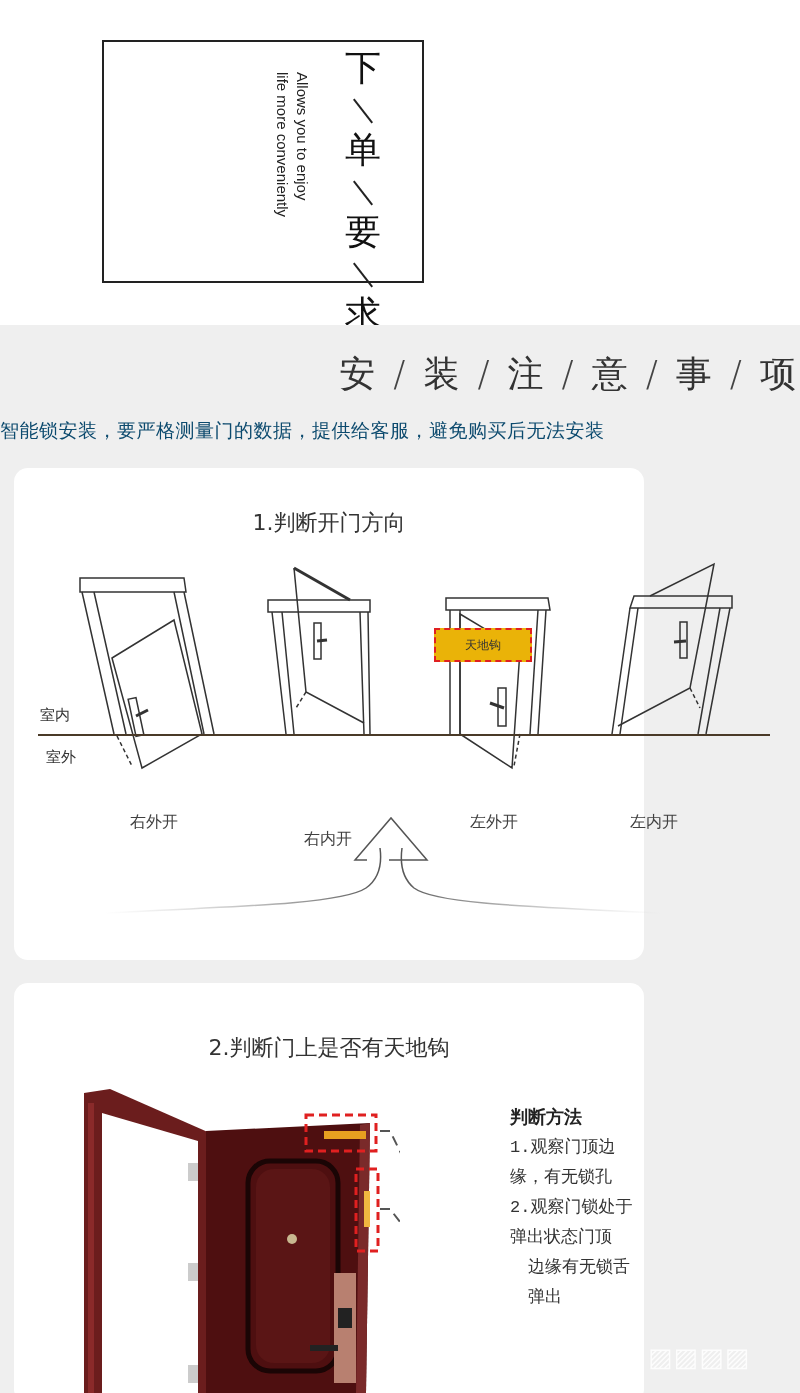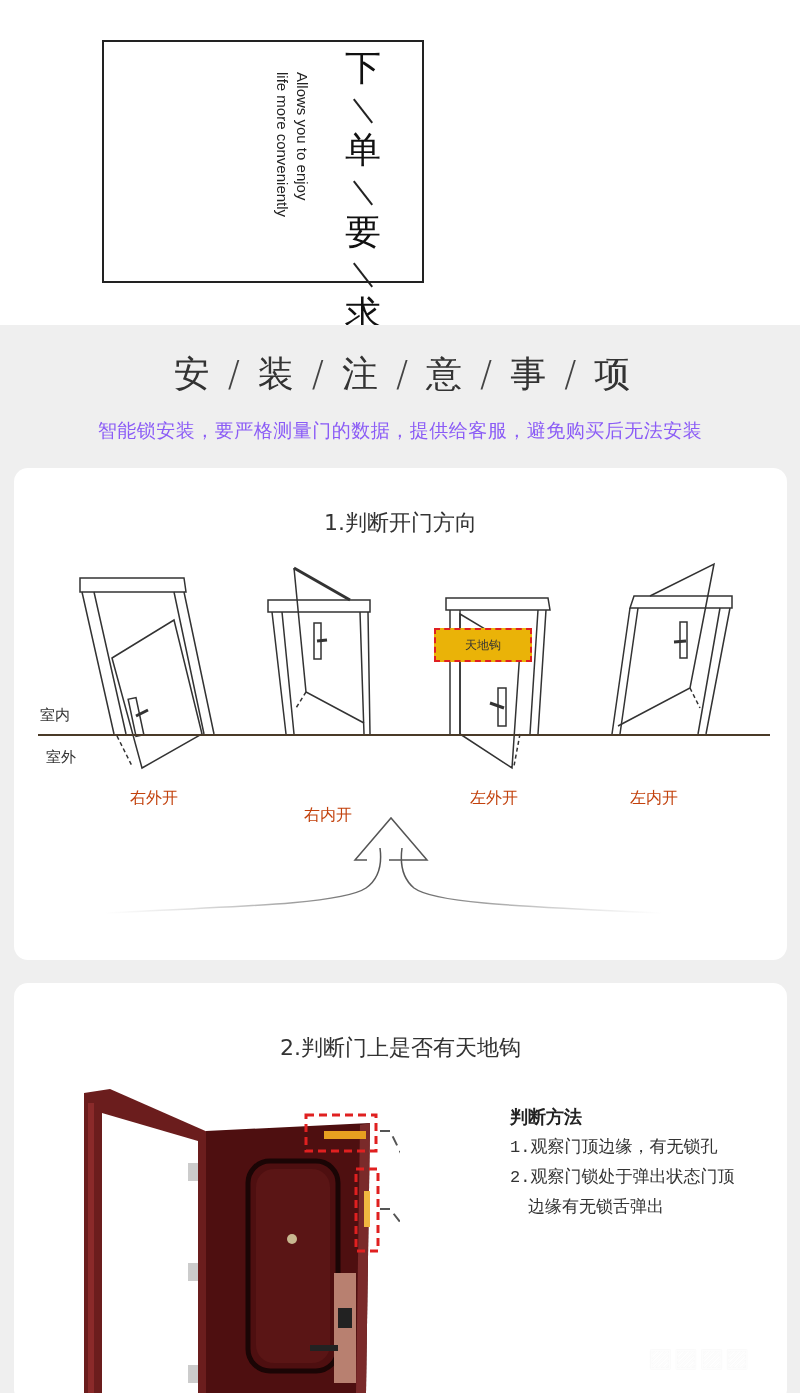--- a/index.html
+++ b/index.html
@@ -6,32 +6,32 @@
   body { width: 800px; height: 1393px; background: #ffffff; font-family: "DejaVu Sans", "Liberation Sans", sans-serif; overflow: hidden; position: relative; color: #333; }
 
   .top { position: absolute; left: 0; top: 0; width: 800px; height: 325px; background: #fff; }
   .order-box { position: absolute; left: 102px; top: 40px; width: 322px; height: 243px; border: 2px solid #222; background: #fff; }
   .order-title { position: absolute; left: 236px; top: 8px; width: 46px; display: flex; flex-direction: column; align-items: center; font-size: 36px; color: #111; line-height: 1; font-weight: 300; }
   .order-title .ch { height: 40px; }
   .order-title .sl { height: 30px; display:block; width: 2px; background: #222; transform: rotate(-38deg); margin: 6px 0; }
   .order-en { position: absolute; left: 168px; top: 30px; writing-mode: vertical-rl; font-size: 15px; color: #222; line-height: 20px; font-family: "Liberation Sans", sans-serif; }
 
   .gray { position: absolute; left: 0; top: 325px; width: 800px; height: 1068px; background: #efefef; }
-  .heading { position: absolute; left: 0; top: 350px; width: 800px; text-align: center; font-size: 36px; color: #333; letter-spacing: 4px; font-weight: 300; padding-left: 8px; }
+  .heading { position: absolute; left: 0; top: 350px; width: 800px; text-align: right; font-size: 36px; color: #333; letter-spacing: 4px; font-weight: 300; padding-left: 8px; }
   .heading span.sep { color: #444; margin: 0 14px; }
-  .subheading { position: absolute; left: 0; top: 418px; width: 800px; text-align: center; font-size: 19px; color: #8b5cf6; letter-spacing: 0.5px; }
+  .subheading { position: absolute; left: 0; top: 418px; width: 800px; text-align: left; font-size: 19px; color: #0c4a6e; letter-spacing: 0.5px; }
 
-  .card { position: absolute; left: 14px; width: 773px; background: #fff; border-radius: 14px; }
+  .card { position: absolute; left: 14px; width: 630px; background: #fff; border-radius: 14px; }
   .card1 { top: 468px; height: 492px; }
   .card2 { top: 983px; height: 420px; }
   .card-title { position: absolute; left: 0; width: 100%; text-align: center; font-size: 22px; color: #333; }
 
   .floor { position: absolute; left: 24px; top: 266px; width: 732px; height: 2px; background: #4a3a28; }
   .side-label { position: absolute; left: 26px; font-size: 15px; color: #333; }
-  .door-label { position: absolute; font-size: 16px; color: #c2410c; width: 100px; text-align: center; }
+  .door-label { position: absolute; font-size: 16px; color: #404040; width: 100px; text-align: center; margin-top: 24px; }
   .doors-svg { position: absolute; left: 0; top: 90px; }
   .arrow-svg { position: absolute; left: 90px; top: 340px; }
 
   .door-photo { position: absolute; left: 66px; top: 100px; }
   .method { position: absolute; left: 496px; top: 120px; font-size: 17px; color: #333; line-height: 30px; font-family: Liberation Mono, monospace; }
   .method .m-title { font-weight: bold; font-size: 18px; color: #222; }
   .method .indent { padding-left: 18px; }
   .tag { position: absolute; left: 434px; top: 628px; width: 98px; height: 34px; border: 2px dashed #e02020; text-align: center; font-size: 12px; line-height: 30px; color: #333; background: #eab308; }
   .watermark { position: absolute; left: 648px; top: 1342px; font-size: 26px; color: rgba(255,255,255,0.85); font-weight: bold; letter-spacing: 1px; text-shadow: 0 0 1px #eee; }
 </style>

